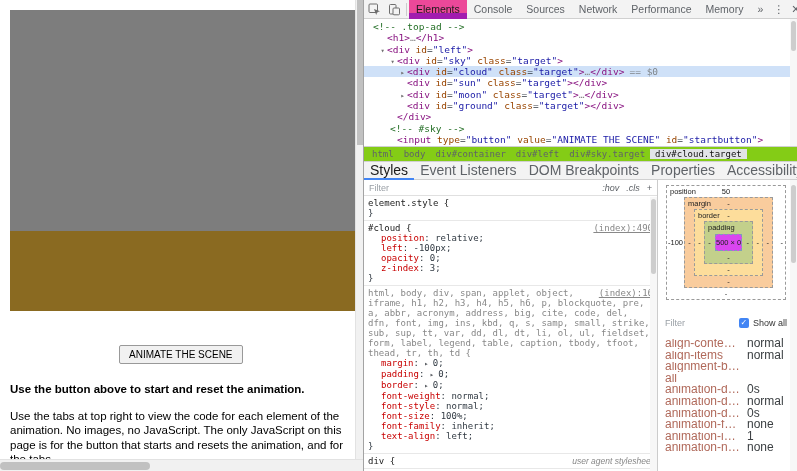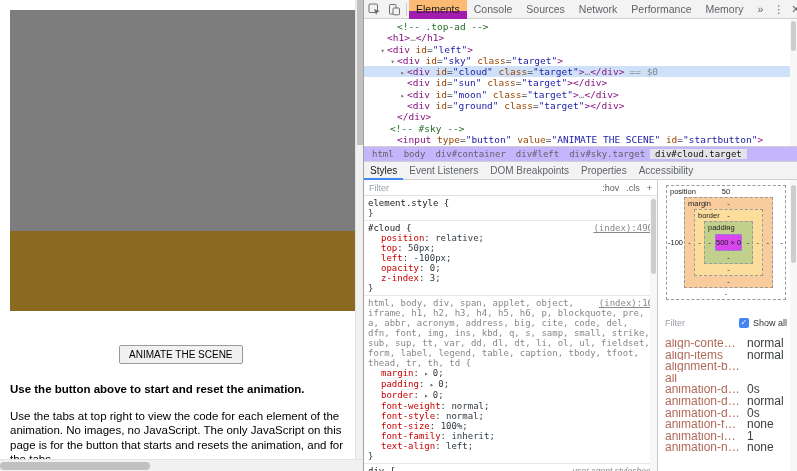--- a/index.html
+++ b/index.html
@@ -24,54 +24,54 @@
 
   
   #devtools{position:absolute;left:363px;top:0;width:434px;height:471px;background:#fff;border-left:1px solid #a3a3a3;}
 
   .topbar{height:19px;background:#f3f3f3;border-bottom:1px solid #d0d0d0;display:flex;align-items:center;
           font-size:10.5px;color:#5f6368;}
   .ticon{width:20px;height:19px;flex:none;display:flex;align-items:center;justify-content:center;color:#6e6e6e;}
   .tsep{width:1px;height:13px;background:#ccc;margin:0 2px;flex:none;}
   #dtabs{display:flex;height:19px;}
   .dtab{padding:0 7px;height:19px;line-height:18px;flex:none;}
-  .dtab.sel{color:#1a1a1a;background:#fdba74;border-bottom:8px solid #a21caf;}
+  .dtab.sel{color:#1a1a1a;background:#ec4899;border-bottom:6px solid #a21caf;}
   .tspace{flex:1;}
   .trght{width:17px;text-align:center;flex:none;font-size:11px;color:#5f6368;}
 
   #tree{height:127px;overflow:hidden;position:relative;padding-top:2px;
         font-family:"DejaVu Sans Mono",monospace;font-size:9.5px;}
   .tl{height:11.3px;line-height:11.3px;white-space:pre;color:#303942;}
   .tl.sel{background:#cfe1f8;}
   .ar{display:inline-block;width:9px;color:#727272;font-size:7px;text-align:center;}
   .tk-tag{color:#881280}.tk-attr{color:#994500}.tk-val{color:#1a1aa6}
   .tk-plain{color:#303942}.tk-dots{color:#888}.tk-com{color:#236e25}
   .tk-eq{color:#80868b;margin-left:5px;}
   .sb{background:#f7f7f7;}
   #tree .sb{position:absolute;right:0;top:0;width:7px;height:127px;}
   #tree .sb .thumb{position:absolute;left:1px;top:2px;width:5px;height:30px;background:#cdcdcd;border-radius:3px;}
 
-  #crumbs{height:16px;background:#c4b5fd;border-top:1px solid #d0d0d0;border-bottom:1px solid #d0d0d0;
+  #crumbs{height:16px;background:#84cc16;border-top:1px solid #d0d0d0;border-bottom:1px solid #d0d0d0;
           display:flex;align-items:center;padding-left:3px;
           font-family:"DejaVu Sans Mono",monospace;font-size:9px;color:#5f6368;}
   .crumb{padding:0 5px;flex:none;}
   .crumb.sel{color:#111;background:#e2e4e8;}
 
   #sheader{height:18px;background:#f3f3f3;border-bottom:1px solid #d0d0d0;display:flex;align-items:flex-start;
-           font-size:10px;color:#5f6368;}
+           font-size:14px;color:#5f6368;}
   #stabs{display:flex;height:18px;}
   .stab{padding:0 6px;height:18px;line-height:17px;flex:none;}
   .stab.sel{color:#1a1a1a;border-bottom:2px solid #4285f4;}
 
   #main{display:flex;height:291px;}
   #styles{width:294px;flex:none;border-right:1px solid #ccc;position:relative;overflow:hidden;}
   #sfilter{height:16px;border-bottom:1px solid #e0e0e0;display:flex;align-items:center;padding:0 5px;font-size:9px;}
   .flabel{color:#9aa0a6;}
   #sfilter .flabel{flex:1;}
-  #stoggles{display:flex;}
+  #stoggles{display:flex;font-style:italic;}
   .toggle{margin-left:7px;color:#5f6368;}
 
   #rules{font-family:"DejaVu Sans Mono",monospace;font-size:9px;line-height:10px;color:#303942;}
   .rule{padding:2px 4px;border-bottom:1px solid #e8e8e8;overflow:hidden;}
   .r-link{float:right;color:#888;text-decoration:underline;margin-left:6px;}
   .r-link.ua{font-style:italic;text-decoration:none;font-family:"Liberation Sans",sans-serif;font-size:8.5px;}
   .r-sel{color:#222;}
   .r-sel.gray{color:#888;}
   .prop{padding-left:13px;}
   .pn{color:#c80000;}
@@ -150,21 +150,21 @@
         <span class="dtab">Memory</span>
       </span>
     <span class="dtab">»</span>
     <span class="tspace"></span>
     <span class="trght">⋮</span>
     <span class="trght">✕</span>
   </div>
 
   <div id="tree">
     <div id="tree-lines">
-        <div class="tl" style="padding-left: 24px;"><span class="ar">&nbsp;</span><span class="tk-com">&lt;!-- .top-ad --&gt;</span></div>
+        <div class="tl" style=""><span class="ar">&nbsp;</span><span class="tk-com">&lt;!-- .top-ad --&gt;</span></div>
         <div class="tl" style="padding-left: 14px;"><span class="ar">&nbsp;</span><span class="tk-tag">&lt;h1&gt;</span><span class="tk-dots">…</span><span class="tk-tag">&lt;/h1&gt;</span></div>
         <div class="tl" style="padding-left: 14px;"><span class="ar">▾</span><span class="tk-tag">&lt;div</span><span class="tk-attr"> id</span><span class="tk-plain">=</span><span class="tk-val">"left"</span><span class="tk-tag">&gt;</span></div>
         <div class="tl" style="padding-left: 24px;"><span class="ar">▾</span><span class="tk-tag">&lt;div</span><span class="tk-attr"> id</span><span class="tk-plain">=</span><span class="tk-val">"sky"</span><span class="tk-attr"> class</span><span class="tk-plain">=</span><span class="tk-val">"target"</span><span class="tk-tag">&gt;</span></div>
         <div class="tl sel" style="padding-left: 34px;"><span class="ar">▸</span><span class="tk-tag">&lt;div</span><span class="tk-attr"> id</span><span class="tk-plain">=</span><span class="tk-val">"cloud"</span><span class="tk-attr"> class</span><span class="tk-plain">=</span><span class="tk-val">"target"</span><span class="tk-tag">&gt;</span><span class="tk-dots">…</span><span class="tk-tag">&lt;/div&gt;</span><span class="tk-eq">== $0</span></div>
         <div class="tl" style="padding-left: 34px;"><span class="ar">&nbsp;</span><span class="tk-tag">&lt;div</span><span class="tk-attr"> id</span><span class="tk-plain">=</span><span class="tk-val">"sun"</span><span class="tk-attr"> class</span><span class="tk-plain">=</span><span class="tk-val">"target"</span><span class="tk-tag">&gt;</span><span class="tk-tag">&lt;/div&gt;</span></div>
         <div class="tl" style="padding-left: 34px;"><span class="ar">▸</span><span class="tk-tag">&lt;div</span><span class="tk-attr"> id</span><span class="tk-plain">=</span><span class="tk-val">"moon"</span><span class="tk-attr"> class</span><span class="tk-plain">=</span><span class="tk-val">"target"</span><span class="tk-tag">&gt;</span><span class="tk-dots">…</span><span class="tk-tag">&lt;/div&gt;</span></div>
         <div class="tl" style="padding-left: 34px;"><span class="ar">&nbsp;</span><span class="tk-tag">&lt;div</span><span class="tk-attr"> id</span><span class="tk-plain">=</span><span class="tk-val">"ground"</span><span class="tk-attr"> class</span><span class="tk-plain">=</span><span class="tk-val">"target"</span><span class="tk-tag">&gt;</span><span class="tk-tag">&lt;/div&gt;</span></div>
         <div class="tl" style="padding-left: 24px;"><span class="ar">&nbsp;</span><span class="tk-tag">&lt;/div&gt;</span></div>
         <div class="tl" style="padding-left: 17px;"><span class="ar">&nbsp;</span><span class="tk-com">&lt;!-- #sky --&gt;</span></div>
         <div class="tl" style="padding-left: 24px;"><span class="ar">&nbsp;</span><span class="tk-tag">&lt;input</span><span class="tk-attr"> type</span><span class="tk-plain">=</span><span class="tk-val">"button"</span><span class="tk-attr"> value</span><span class="tk-plain">=</span><span class="tk-val">"ANIMATE THE SCENE"</span><span class="tk-attr"> id</span><span class="tk-plain">=</span><span class="tk-val">"startbutton"</span><span class="tk-tag">&gt;</span></div>
@@ -205,21 +205,20 @@
           </span>
       </div>
       <div id="rules">
           <div class="rule">
             <div><span class="r-sel">element.style {</span></div>
             <div><span class="pv">}</span></div>
           </div>
           <div class="rule">
             <div><span class="r-link">(index):490</span><span class="r-sel">#cloud {</span></div>
             <div class="prop"><span class="pn">position</span><span class="pv">: </span><span class="pv">relative;</span></div>
-            <div class="prop"><span class="pn">top</span><span class="pv">: </span><span class="pv">50px;</span></div>
             <div class="prop"><span class="pn">left</span><span class="pv">: </span><span class="pv">-100px;</span></div>
             <div class="prop"><span class="pn">opacity</span><span class="pv">: </span><span class="pv">0;</span></div>
             <div class="prop"><span class="pn">z-index</span><span class="pv">: </span><span class="pv">3;</span></div>
             <div><span class="pv">}</span></div>
           </div>
           <div class="rule">
             <div><span class="r-link">(index):16</span><span class="r-sel gray">html, body, div, span, applet, object, iframe, h1, h2, h3, h4, h5, h6, p, blockquote, pre, a, abbr, acronym, address, big, cite, code, del, dfn, font, img, ins, kbd, q, s, samp, small, strike, sub, sup, tt, var, dd, dl, dt, li, ol, ul, fieldset, form, label, legend, table, caption, tbody, tfoot, thead, tr, th, td {</span></div>
             <div class="prop"><span class="pn">margin</span><span class="pv">: </span><span class="pexp">▸ </span><span class="pv">0;</span></div>
             <div class="prop"><span class="pn">padding</span><span class="pv">: </span><span class="pexp">▸ </span><span class="pv">0;</span></div>
             <div class="prop"><span class="pn">border</span><span class="pv">: </span><span class="pexp">▸ </span><span class="pv">0;</span></div>

